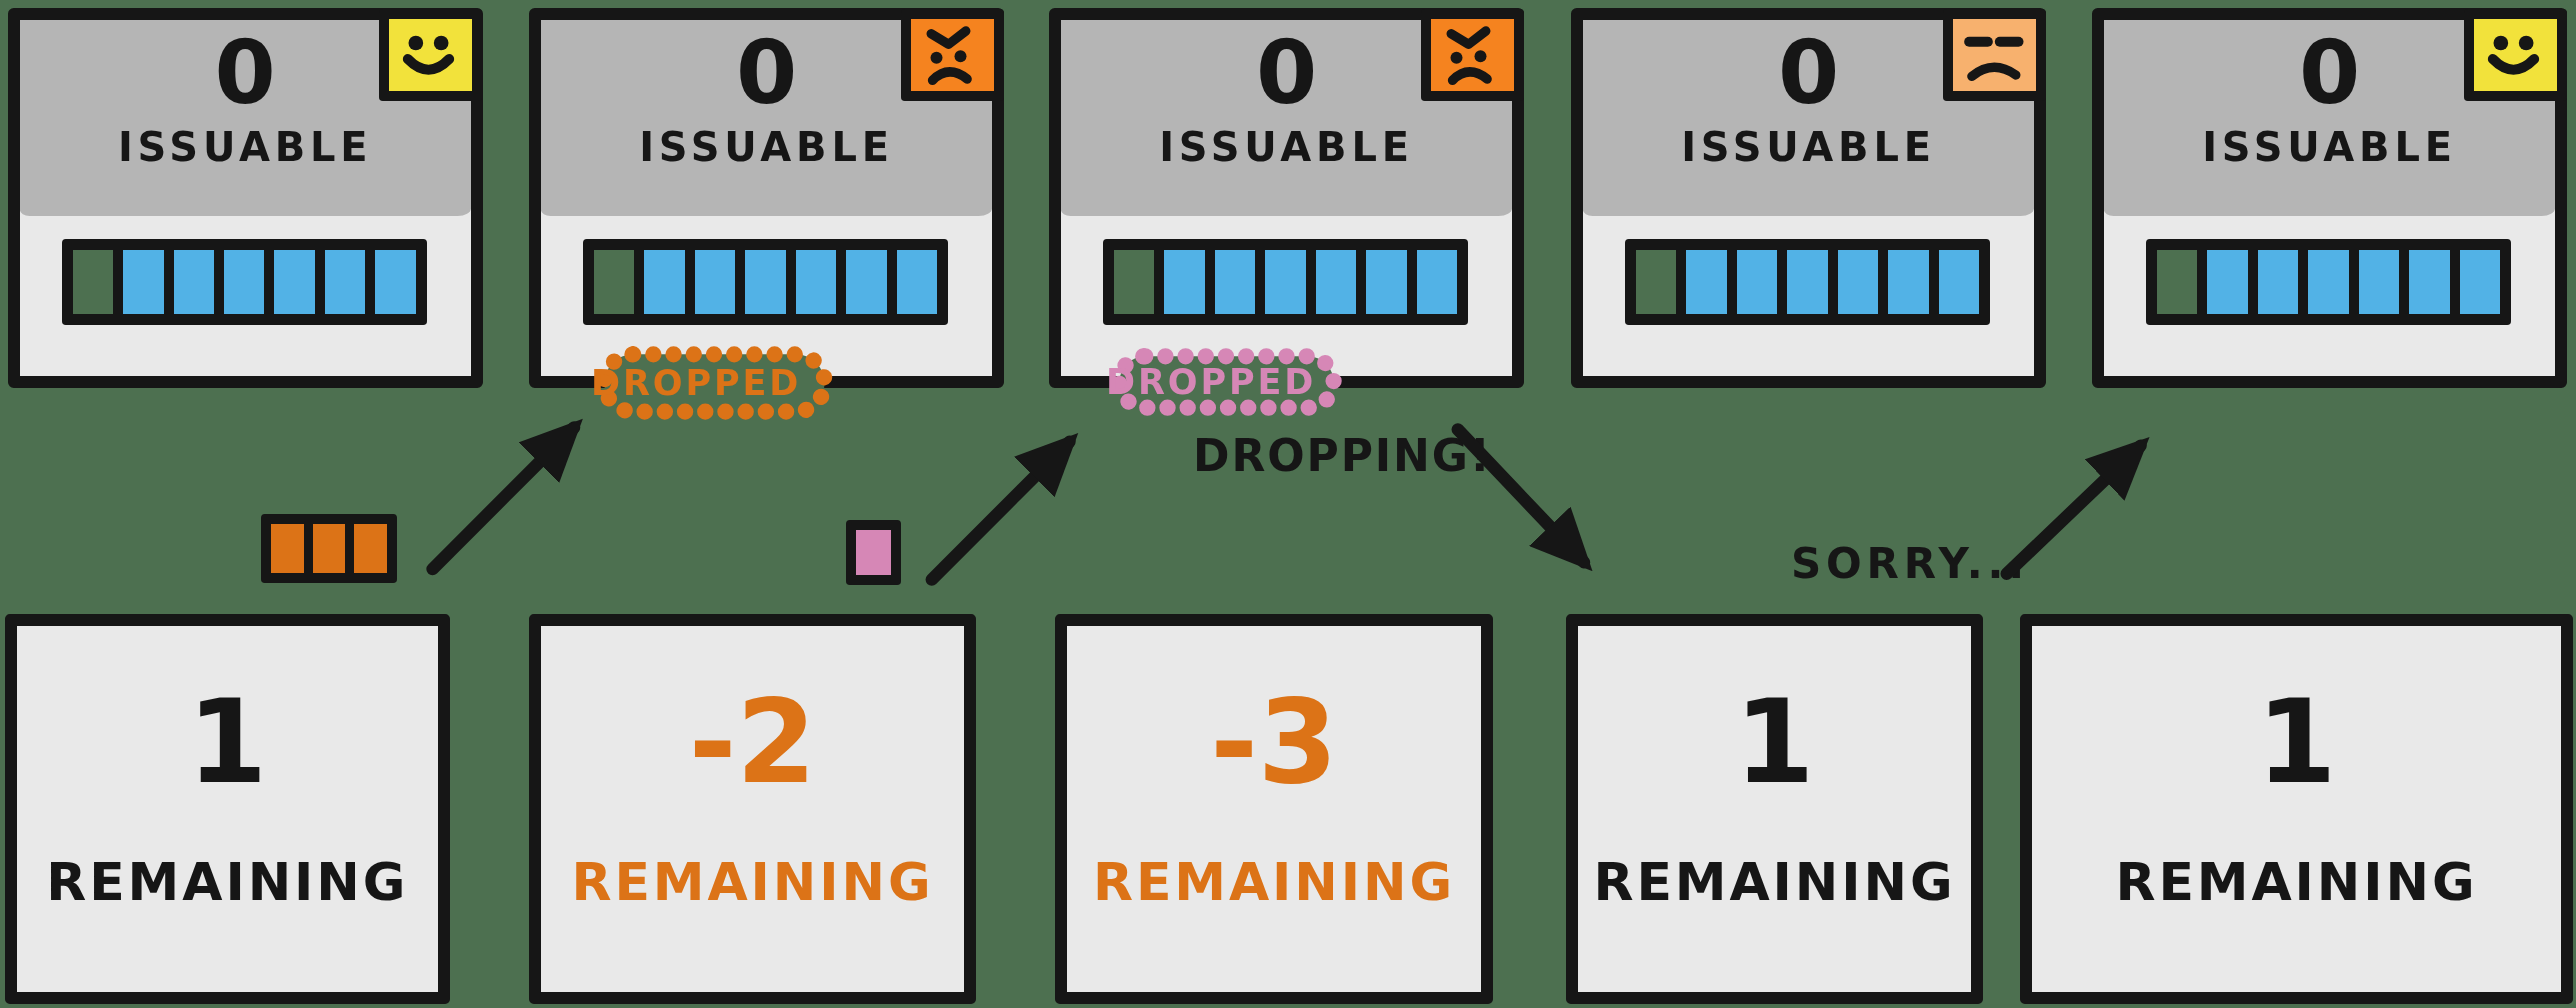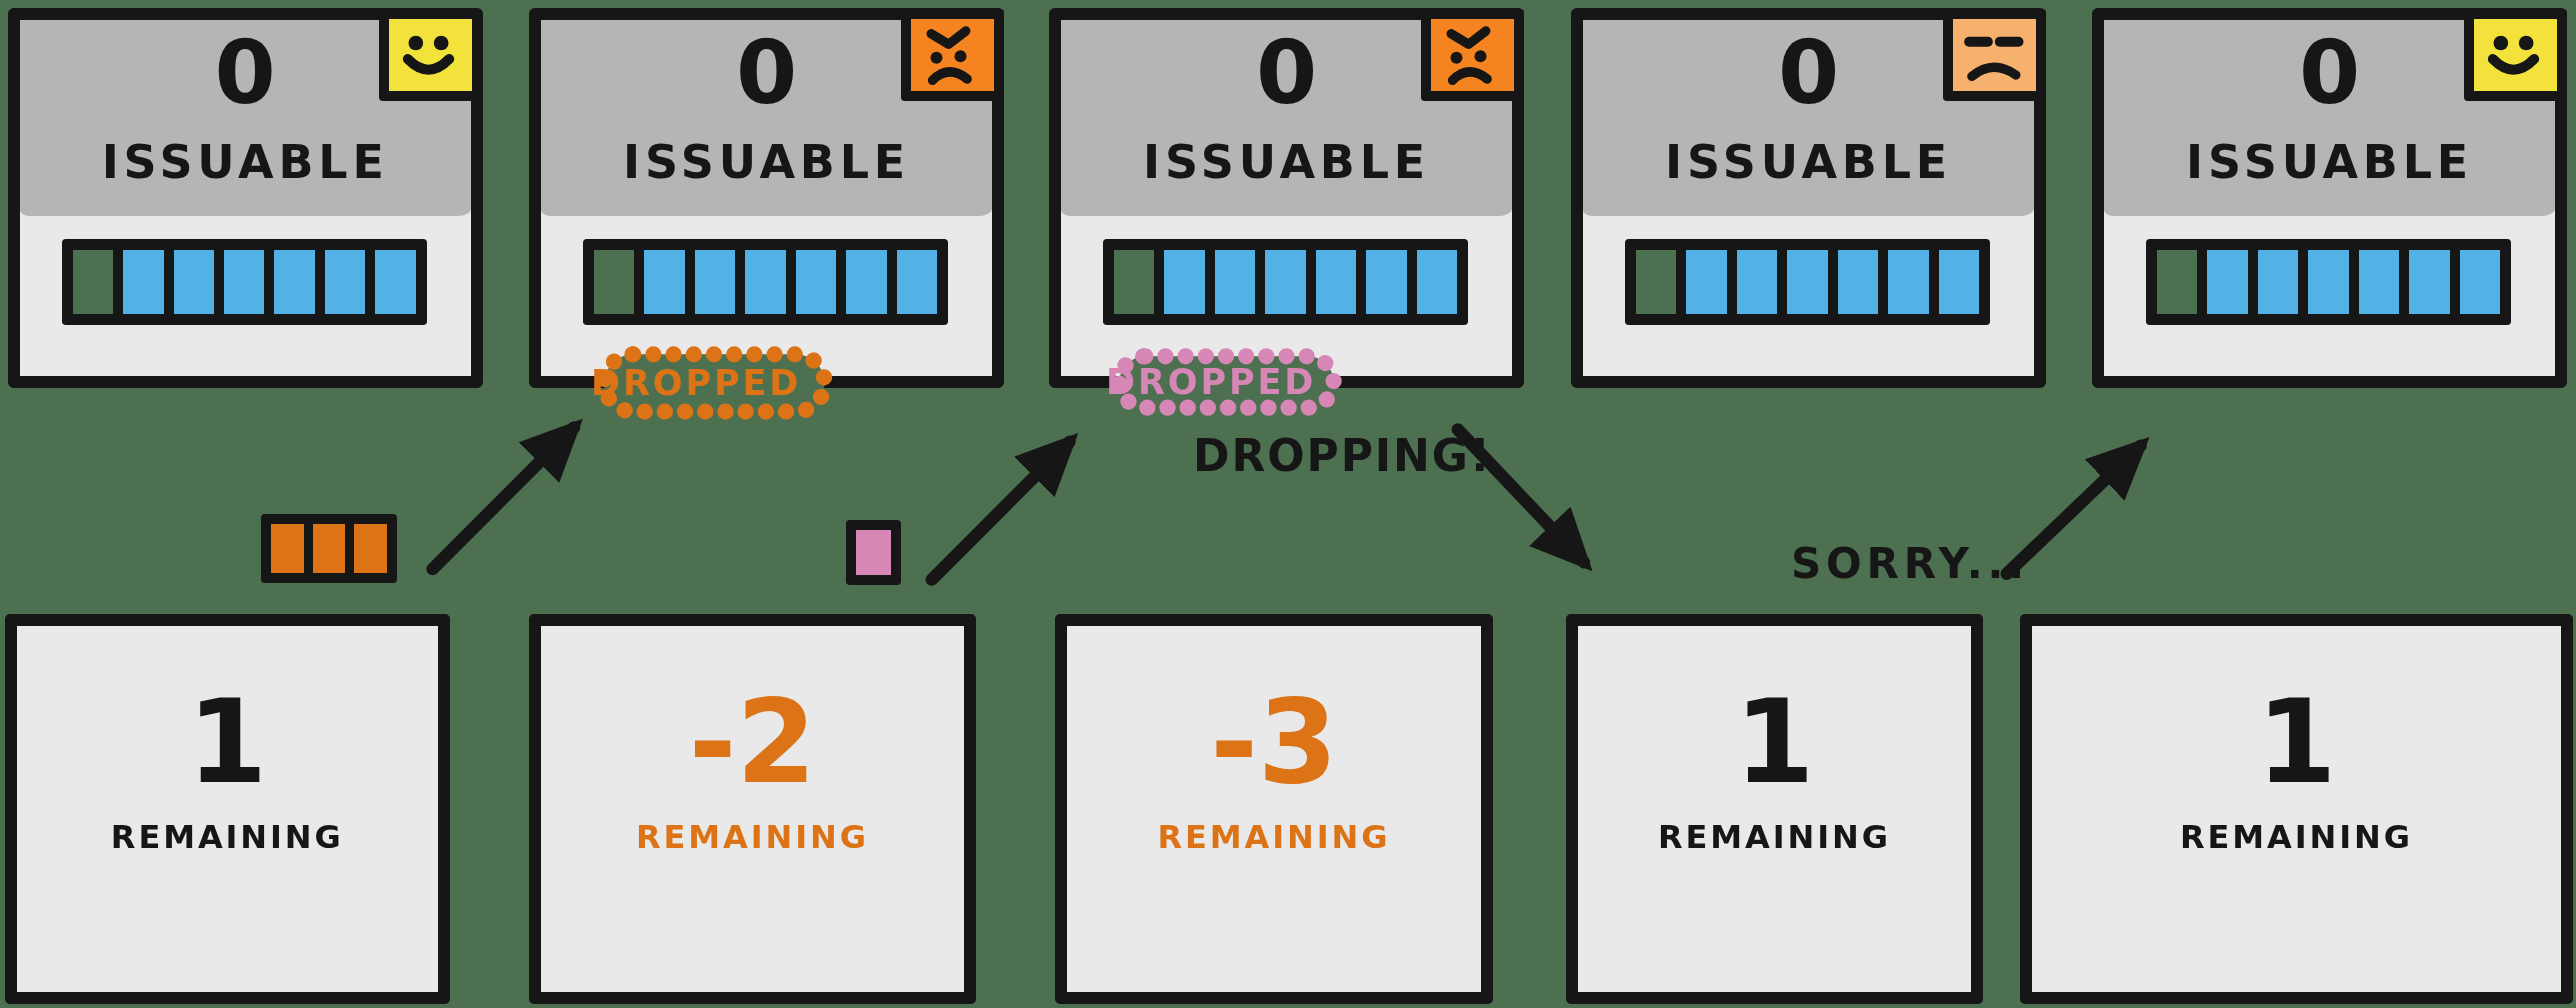--- a/index.html
+++ b/index.html
@@ -35,23 +35,23 @@
     height: 196px;
     background: #b5b5b5;
     border-radius: 0 0 13.4px 9.6px / 0 0 7.7px 5.7px;
   }
   .issuable-value {
     position: absolute; left: 0; right: 0; top: 1.9px;
     text-align: center;
     font-size: 88px; line-height: 1.15;
   }
   .issuable-label {
-    position: absolute; left: 0; right: 0; top: 115px;
+    position: absolute; left: 0; right: 0; top: 104px;
     text-align: center;
-    font-size: 46px; letter-spacing: 4.8px;
+    font-size: 40px; letter-spacing: 4.8px;
   }
   .bar {
     position: absolute; left: 42px; top: 219px;
     width: 365px; height: 86px;
     border: 11.5px solid #161616;
     border-radius: 3.8px;
     display: flex;
   }
   .bar .cell { flex: 1; border-right: 10.5px solid #161616; }
   .bar .cell:last-child { border-right: none; }
@@ -109,21 +109,21 @@
     border: 12.4px solid #161616;
     border-radius: 4.8px;
     text-align: center;
   }
   .c1 { left: 4.8px;    width: 445px; }
   .c2 { left: 529px;  width: 447px; }
   .c3 { left: 1055px; width: 438px; }
   .c4 { left: 1566px; width: 417px; }
   .c5 { left: 2020px; width: 553px; }
   .card .value { margin-top: 59px; font-size: 115px; line-height: 1; }
-  .card .label { margin-top: 21px; font-size: 32px; letter-spacing: 2.9px; line-height: 1; }
+  .card .label { margin-top: 56px; font-size: 52px; letter-spacing: 2.9px; line-height: 1; }
 </style>
 </head>
 <body>
 
 <div class="canvas">
 
   <div class="panel p1">
     <div class="band"></div>
     <div class="issuable-value">0</div>
     <div class="issuable-label">ISSUABLE</div>

